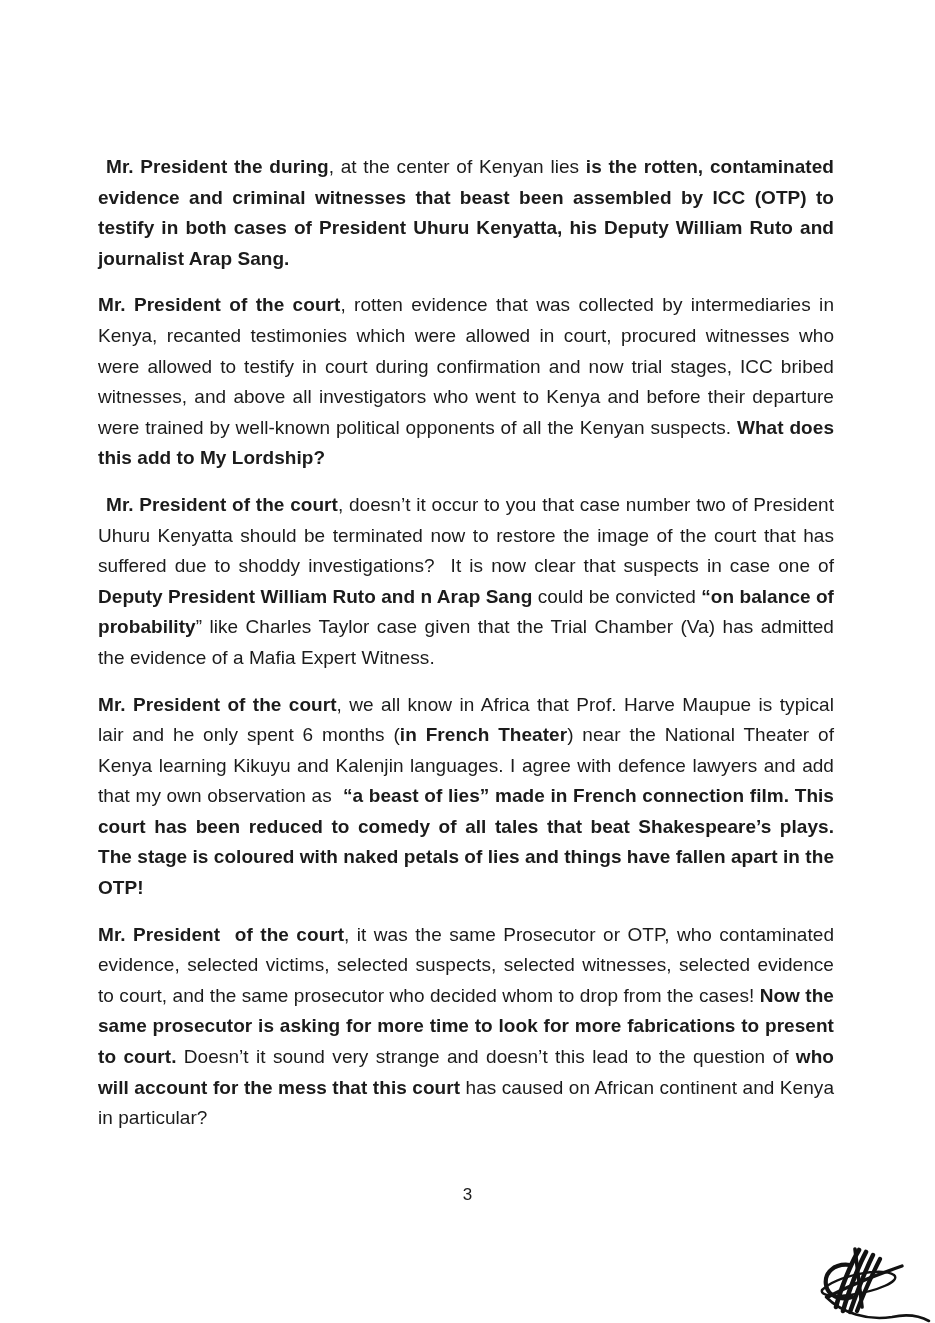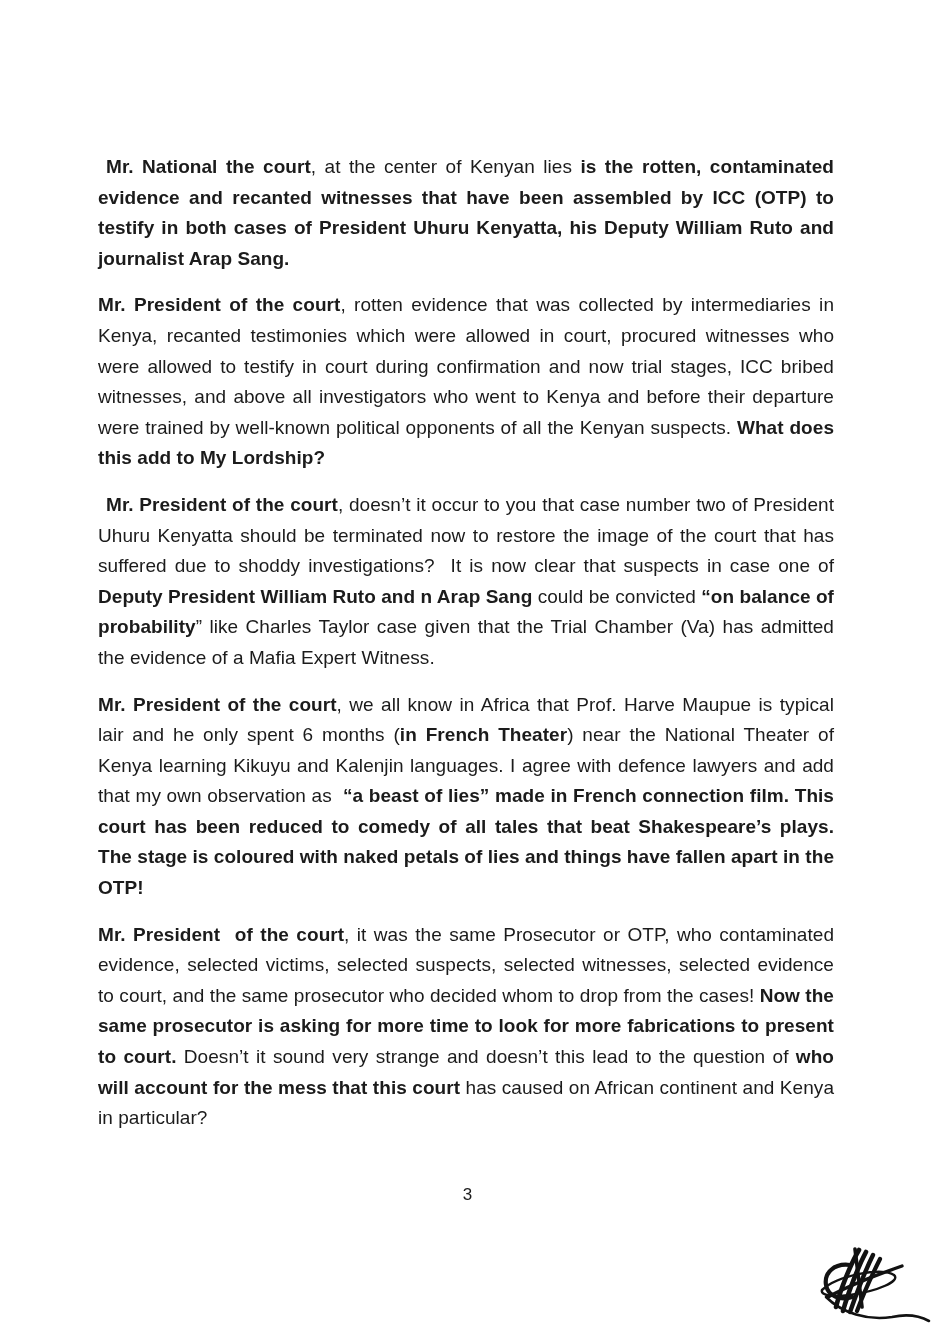--- a/index.html
+++ b/index.html
@@ -45,21 +45,21 @@
     width: 137px;
     height: 90px;
   }
 </style>
 </head>
 <body>
 
 <div class="page">
 
   <main class="content">
-    <p class="para indent"><span class="b">Mr. National the court</span><span>, at the center of Kenyan lies </span><span class="b">is the rotten, contaminated evidence and recanted witnesses that have been assembled by ICC (OTP) to testify in both cases of President Uhuru Kenyatta, his Deputy William Ruto and journalist Arap Sang.</span></p>
+    <p class="para indent"><span class="b">Mr. President the during</span><span>, at the center of Kenyan lies </span><span class="b">is the rotten, contaminated evidence and criminal witnesses that beast been assembled by ICC (OTP) to testify in both cases of President Uhuru Kenyatta, his Deputy William Ruto and journalist Arap Sang.</span></p>
     <p class="para"><span class="b">Mr. President of the court</span><span>, rotten evidence that was collected by intermediaries in Kenya, recanted testimonies which were allowed in court, procured witnesses who were allowed to testify in court during confirmation and now trial stages, ICC bribed witnesses, and above all investigators who went to Kenya and before their departure were trained by well-known political opponents of all the Kenyan suspects. </span><span class="b">What does this add to My Lordship?</span></p>
     <p class="para indent"><span class="b">Mr. President of the court</span><span>, doesn’t it occur to you that case number two of President Uhuru Kenyatta should be terminated now to restore the image of the court that has suffered due to shoddy investigations? &nbsp;It is now clear that suspects in case one of </span><span class="b">Deputy President William Ruto and n Arap Sang</span><span> could be convicted </span><span class="b">“on balance of probability</span><span>” like Charles Taylor case given that the Trial Chamber (Va) has admitted the evidence of a Mafia Expert Witness.</span></p>
     <p class="para"><span class="b">Mr. President of the court</span><span>, we all know in Africa that Prof. Harve Maupue is typical lair and he only spent 6 months (</span><span class="b">in French Theater</span><span>) near the National Theater of Kenya learning Kikuyu and Kalenjin languages. I agree with defence lawyers and add that my own observation as &nbsp;</span><span class="b">“a beast of lies” made in French connection film. This court has been reduced to comedy of all tales that beat Shakespeare’s plays. The stage is coloured with naked petals of lies and things have fallen apart in the OTP!</span></p>
     <p class="para"><span class="b">Mr. President &nbsp;of the court</span><span>, it was the same Prosecutor or OTP, who contaminated evidence, selected victims, selected suspects, selected witnesses, selected evidence to court, and the same prosecutor who decided whom to drop from the cases! </span><span class="b">Now the same prosecutor is asking for more time to look for more fabrications to present to court.</span><span> Doesn’t it sound very strange and doesn’t this lead to the question of </span><span class="b">who will account for the mess that this court</span><span> has caused on African continent and Kenya in particular?</span></p>
   </main>
 
   <div class="footer">
     <span>3</span>
   </div>
 

